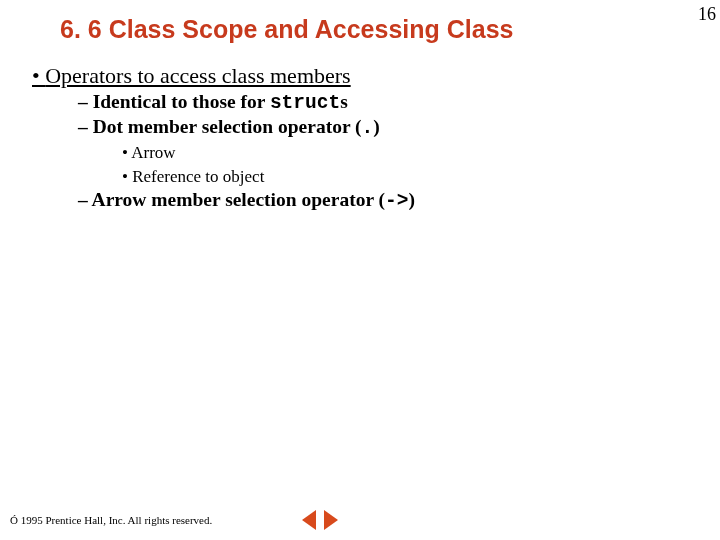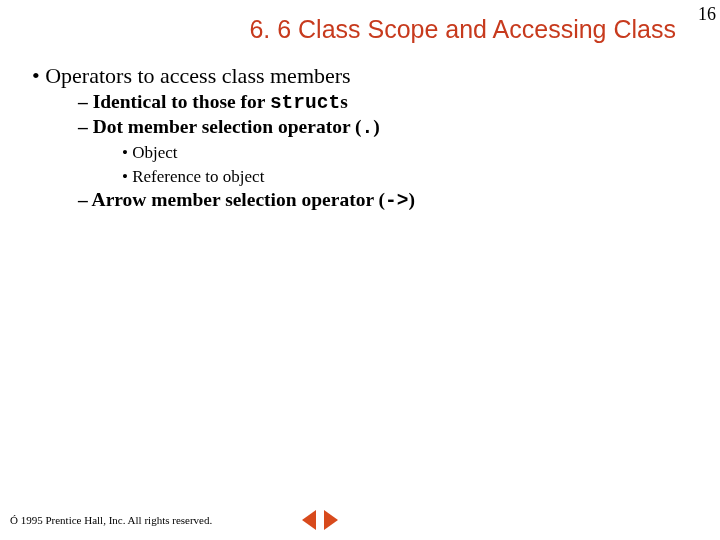--- a/index.html
+++ b/index.html
@@ -16,33 +16,34 @@
       color: #000;
     }
     .page-number {
       position: absolute;
       top: 4px;
       right: 4px;
       font-size: 18px;
       font-family: "Times New Roman", Times, serif;
     }
     .title {
-      text-align: right;
+      text-align: left;
       color: #c73a1d;
       font-family: Arial, Helvetica, sans-serif;
-      font-weight: normal;
+      font-weight: bold;
       font-size: 25px;
       line-height: 1.25;
       padding: 14px 44px 0 60px;
     }
     .content {
       padding: 18px 20px 0 32px;
     }
     .l1 {
       font-size: 22px;
+      text-decoration: underline;
     }
     .l1::before {
       content: "•  ";
     }
     .l2 {
       font-size: 19.5px;
       margin-left: 46px;
       margin-top: 2px;
       font-weight: bold;
     }
@@ -101,21 +102,21 @@
   <span>6. 6 Class Scope and Accessing Class</span><br>
 </div>
 
 <div class="content">
   <div class="l1"><span>Operators to access class members</span></div>
 
   <div class="l2"><span>Identical to those for </span><span class="code">struct</span><span>s</span></div>
 
   <div class="l2"><span>Dot member selection operator (</span><span class="code">.</span><span>)</span></div>
 
-  <div class="l3"><span>Object</span></div>
+  <div class="l3"><span>Arrow</span></div>
   <div class="l3"><span>Reference to object</span></div>
 
   <div class="l2"><span>Arrow member selection operator (</span><span class="code">-&gt;</span><span>)</span></div>
 
 </div>
 
 <div class="footer">
   <div class="copyright">Ó 1995 Prentice Hall, Inc.  All rights reserved.</div>
   <div class="nav">
     <div class="triangle-left"></div>

